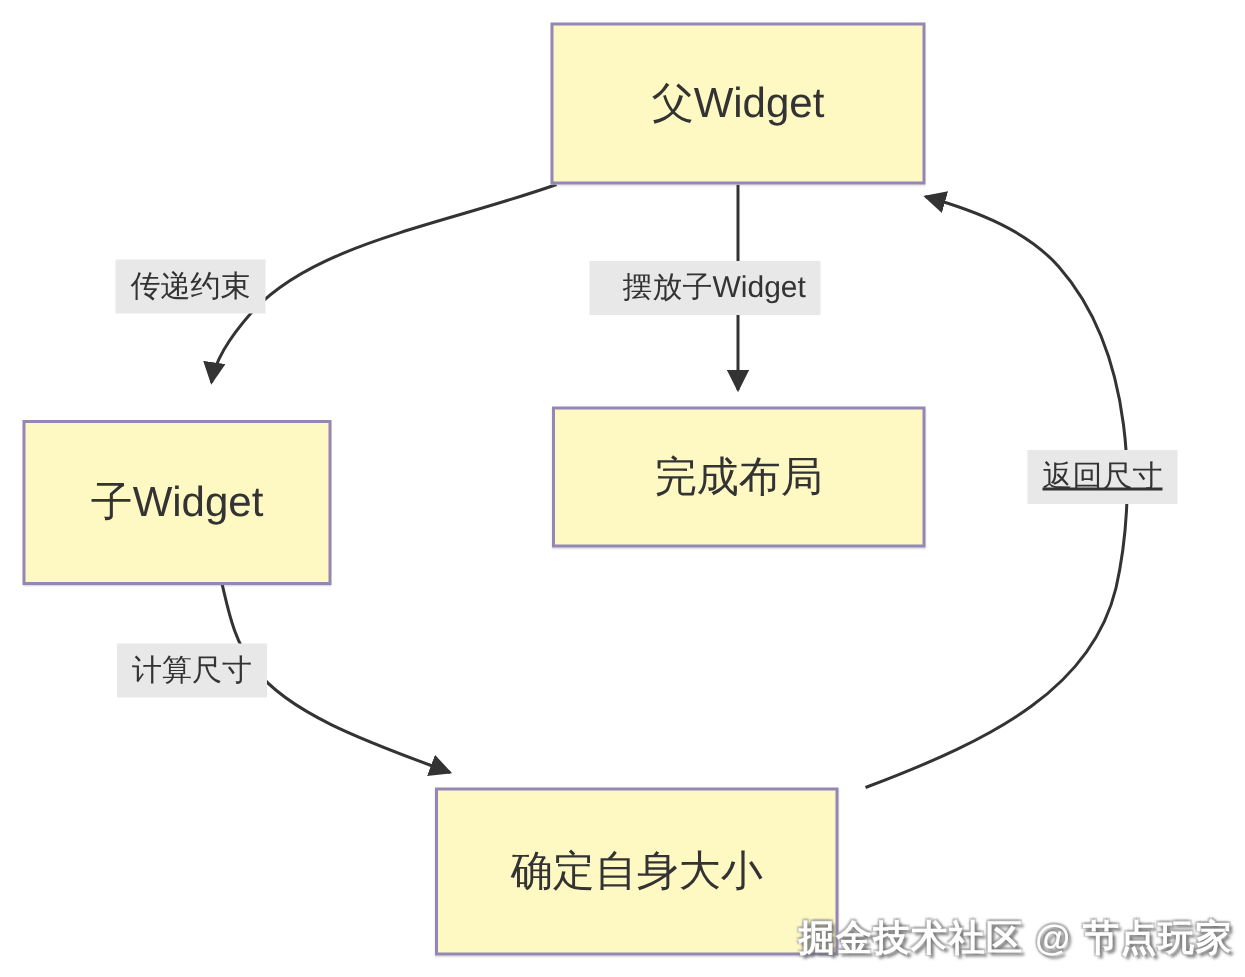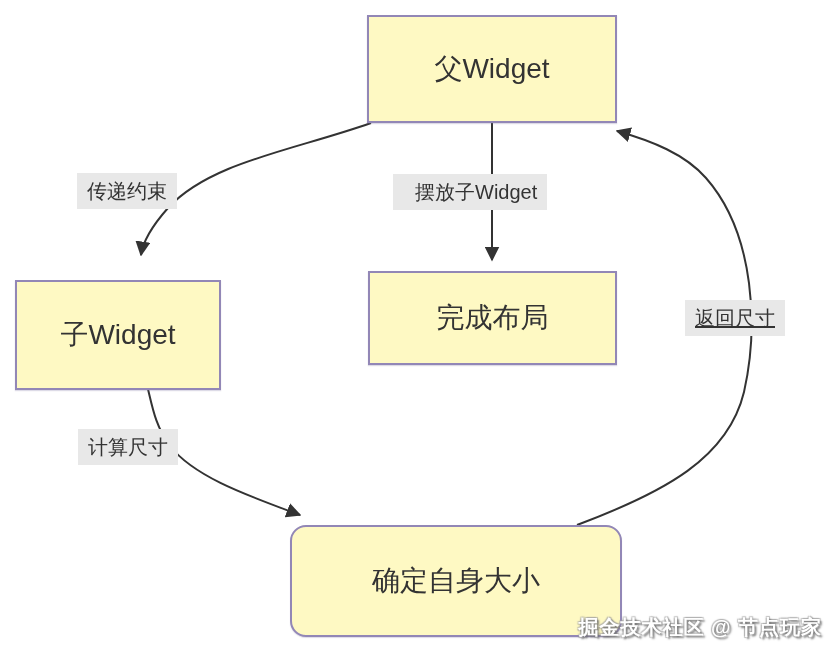--- a/index.html
+++ b/index.html
@@ -32,21 +32,21 @@
     font-size: 28px;
     display: flex;
     align-items: center;
     justify-content: center;
     text-align: center;
     box-shadow: 0 1px 1px rgba(120,110,160,0.25);
   }
   #node-parent { left: 367px; top: 15px;  width: 250px; height: 108px; }
   #node-child  { left: 15px;  top: 280px; width: 206px; height: 110px; }
   #node-layout { left: 368px; top: 271px; width: 249px; height: 94px; }
-  #node-size   { left: 290px; top: 525px; width: 332px; height: 112px; border-radius: 16px; }
+  #node-size   { left: 290px; top: 525px; width: 269px; height: 112px; }
 
   .edge-label {
     position: absolute;
     z-index: 3;
     background: #E8E8E8;
     color: #333333;
     font-size: 20px;
     line-height: 1.1;
     padding: 7px 10px;
     white-space: nowrap;
@@ -54,21 +54,21 @@
   #elabel-0 { left: 77px;  top: 173px; }
   #elabel-1 { left: 393px; top: 174px; padding-left: 22px; }
   #elabel-2 { left: 685px; top: 300px; text-decoration: underline; }
   #elabel-3 { left: 78px;  top: 429px; }
 
   .watermark {
     position: absolute;
     z-index: 4;
     right: 8px;
     bottom: 10px;
-    font-size: 20px;
+    font-size: 24px;
     font-weight: bold;
     letter-spacing: 1px;
     color: #ffffff;
     text-shadow:
       2px 2px 2px rgba(110,110,110,0.85),
       -1px -1px 1px rgba(160,160,160,0.6),
       1px -1px 1px rgba(150,150,150,0.6),
       -1px 1px 1px rgba(150,150,150,0.6);
     white-space: nowrap;
   }

